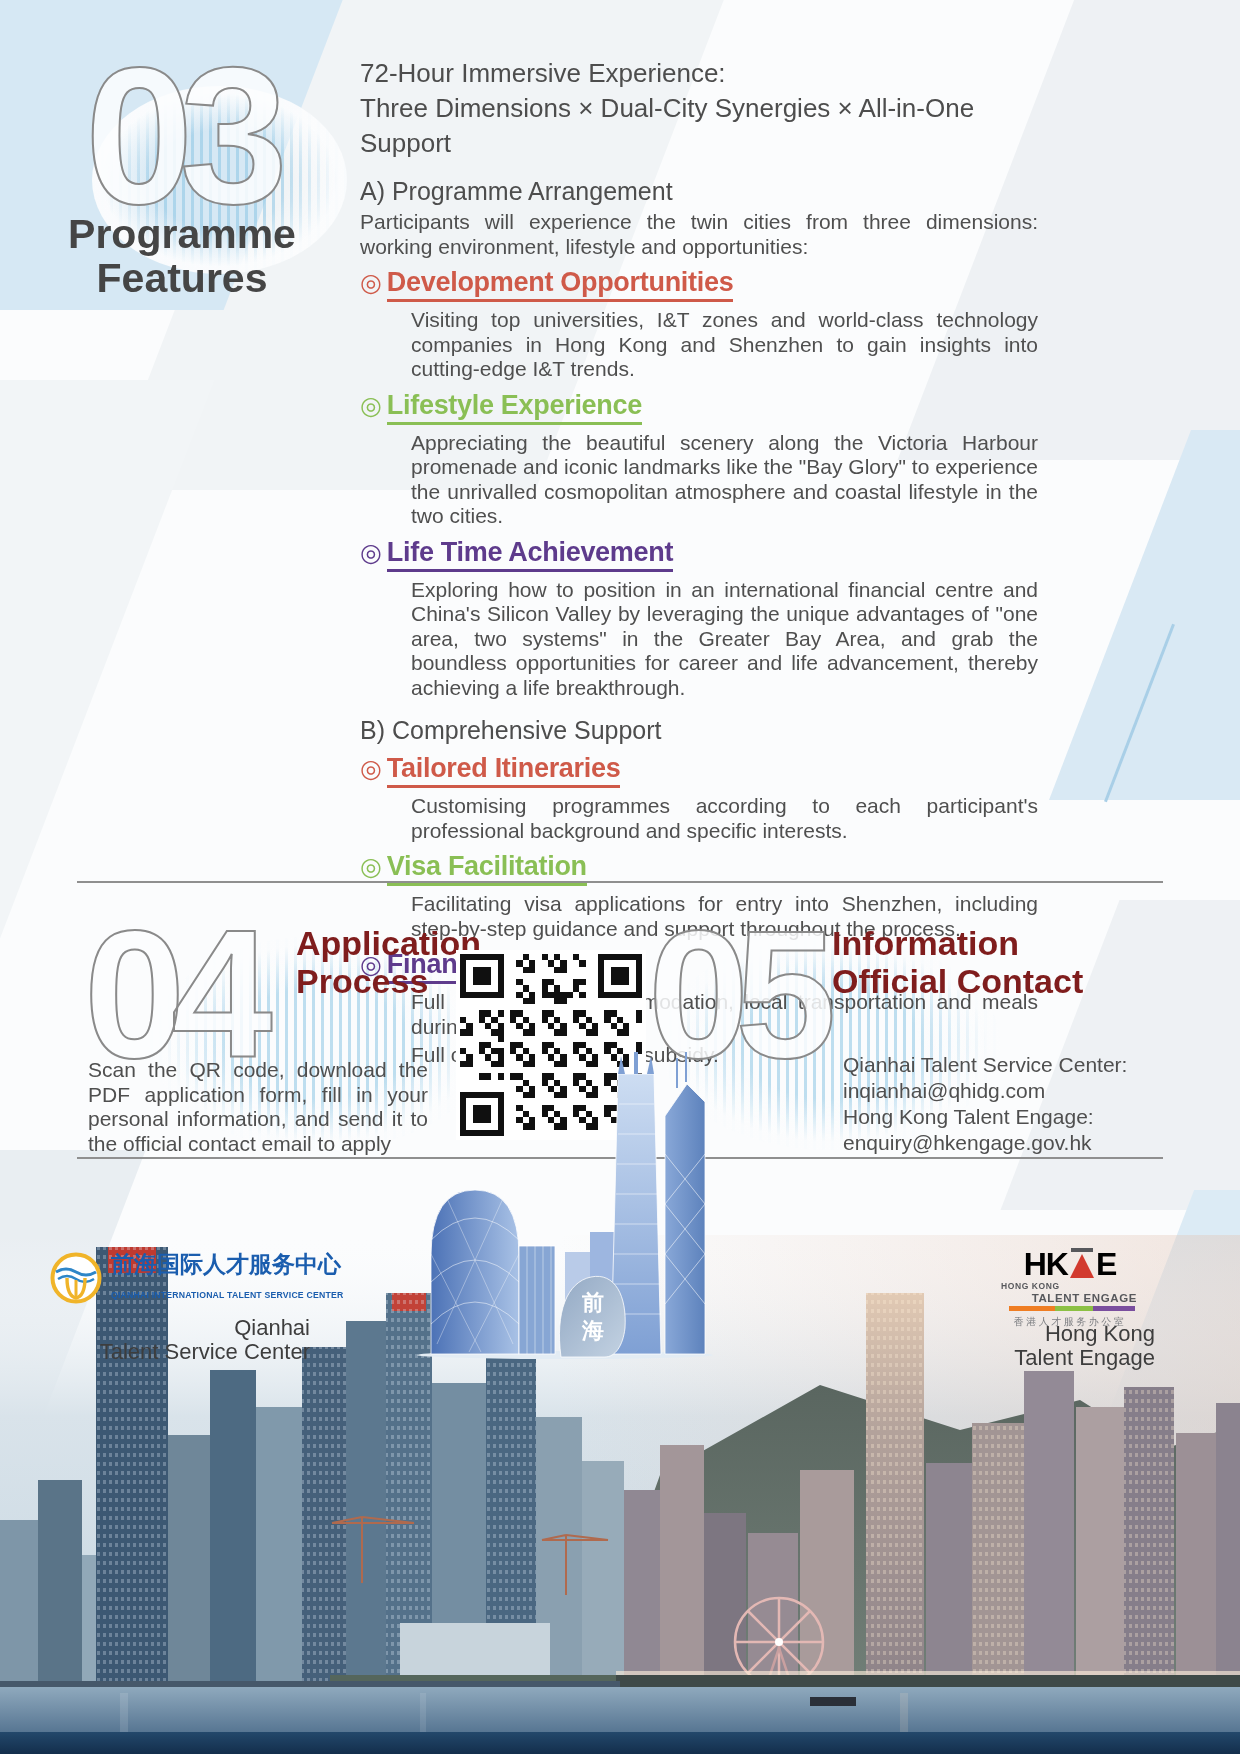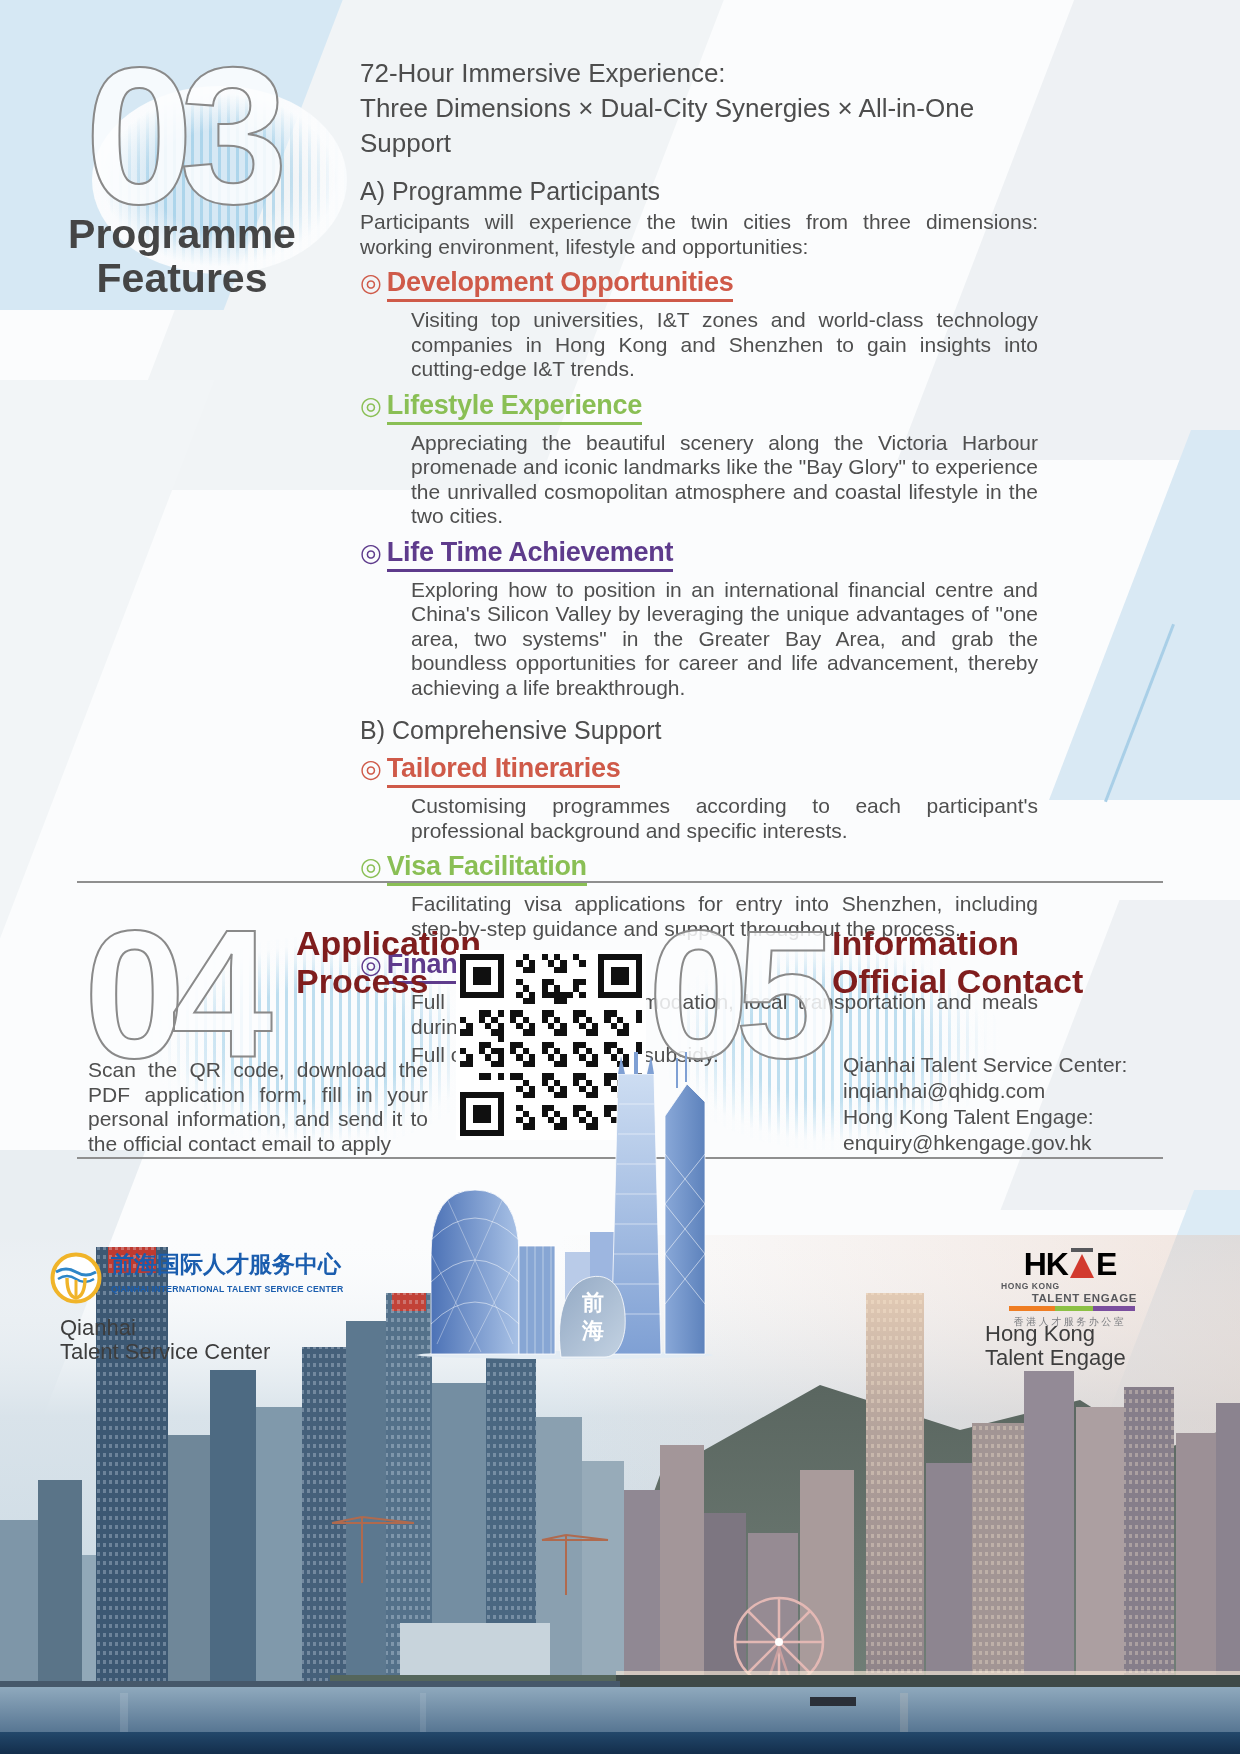--- a/index.html
+++ b/index.html
@@ -45,22 +45,22 @@
   
   .sec-title{position:absolute;z-index:2;font-size:34px;line-height:38px;font-weight:bold;color:#7f1d1d}
   .qr{position:absolute;left:456px;top:950px;width:190px;height:190px;background:#fff;padding:4px;box-sizing:border-box;z-index:2}
   .qr svg{width:100%;height:100%}
   .scan{position:absolute;left:88px;top:1058px;width:340px;z-index:2}
   .contact{position:absolute;left:843px;top:1052px;width:310px;z-index:2;font-size:21px;line-height:26px;color:#4f4f4f}
   
   .qh-logo{position:absolute;left:50px;top:1252px;display:flex;z-index:3}
   .qh-text{margin-left:9px}
   .qh-cn{color:#1a5dae;font-weight:bold;font-size:23px;letter-spacing:0px;line-height:25px;white-space:nowrap}
-  .qh-en{color:#1a5dae;font-weight:bold;font-size:8.7px;letter-spacing:.2px;white-space:nowrap;margin-top:7px}
-  .caption{position:absolute;z-index:3;text-align:left;font-size:22px;line-height:24px;color:#3d3d3d}
+  .qh-en{color:#1a5dae;font-weight:bold;font-size:8.7px;letter-spacing:.2px;white-space:nowrap;margin-top:13px}
+  .caption{position:absolute;z-index:3;text-align:right;font-size:22px;line-height:24px;color:#3d3d3d}
   .qh-cap{left:60px;top:1316px;width:250px}
   .hkte{position:absolute;left:995px;top:1250px;width:150px;z-index:3;text-align:center}
   .hkte-row{display:flex;align-items:flex-end;justify-content:center}
   .hkte-hk,.hkte-e{font-weight:bold;font-size:32px;line-height:28px;color:#000000;letter-spacing:-1px}
   .hkte-star{position:relative;width:26px;height:28px;margin:0 1px}
   .hkte-star .bar{position:absolute;left:2px;top:-2px;width:22px;height:4px;background:#57585c}
   .hkte-star .tri{position:absolute;left:1px;top:4px;width:0;height:0;border-left:12px solid transparent;border-right:12px solid transparent;border-bottom:24px solid #d23a2e}
   .hkte-l1{font-size:8.5px;color:#57585c;letter-spacing:.6px;text-align:left;margin:3px 0 0 6px;font-weight:bold}
   .hkte-l2{font-size:11.5px;color:#57585c;letter-spacing:.6px;text-align:right;margin:1px 8px 0 0;font-weight:bold}
   .hkte-bar{display:flex;height:5px;margin:2px 10px 0 14px}
@@ -92,21 +92,21 @@
   <div class="abs s03-label">
     <div>Programme</div>
     <div>Features</div>
   </div>
 
   <div class="abs col">
     <div class="hdr">
       <div>72-Hour Immersive Experience:</div>
       <div>Three Dimensions × Dual-City Synergies × All-in-One Support</div>
     </div>
-    <div class="ab-head">A) Programme Participants</div>
+    <div class="ab-head">A) Programme Arrangement</div>
     <div class="para intro">Participants will experience the twin cities from three dimensions: working environment, lifestyle and opportunities:</div>
 
     <div class="feat">
       <div class="feat-head c-red">
         <span class="bullet">◎</span>
         <span class="feat-title">Development Opportunities</span>
       </div>
       <div class="para feat-body">Visiting top universities, I&amp;T zones and world-class technology companies in Hong Kong and Shenzhen to gain insights into cutting-edge I&amp;T trends.</div>
     </div>
 

